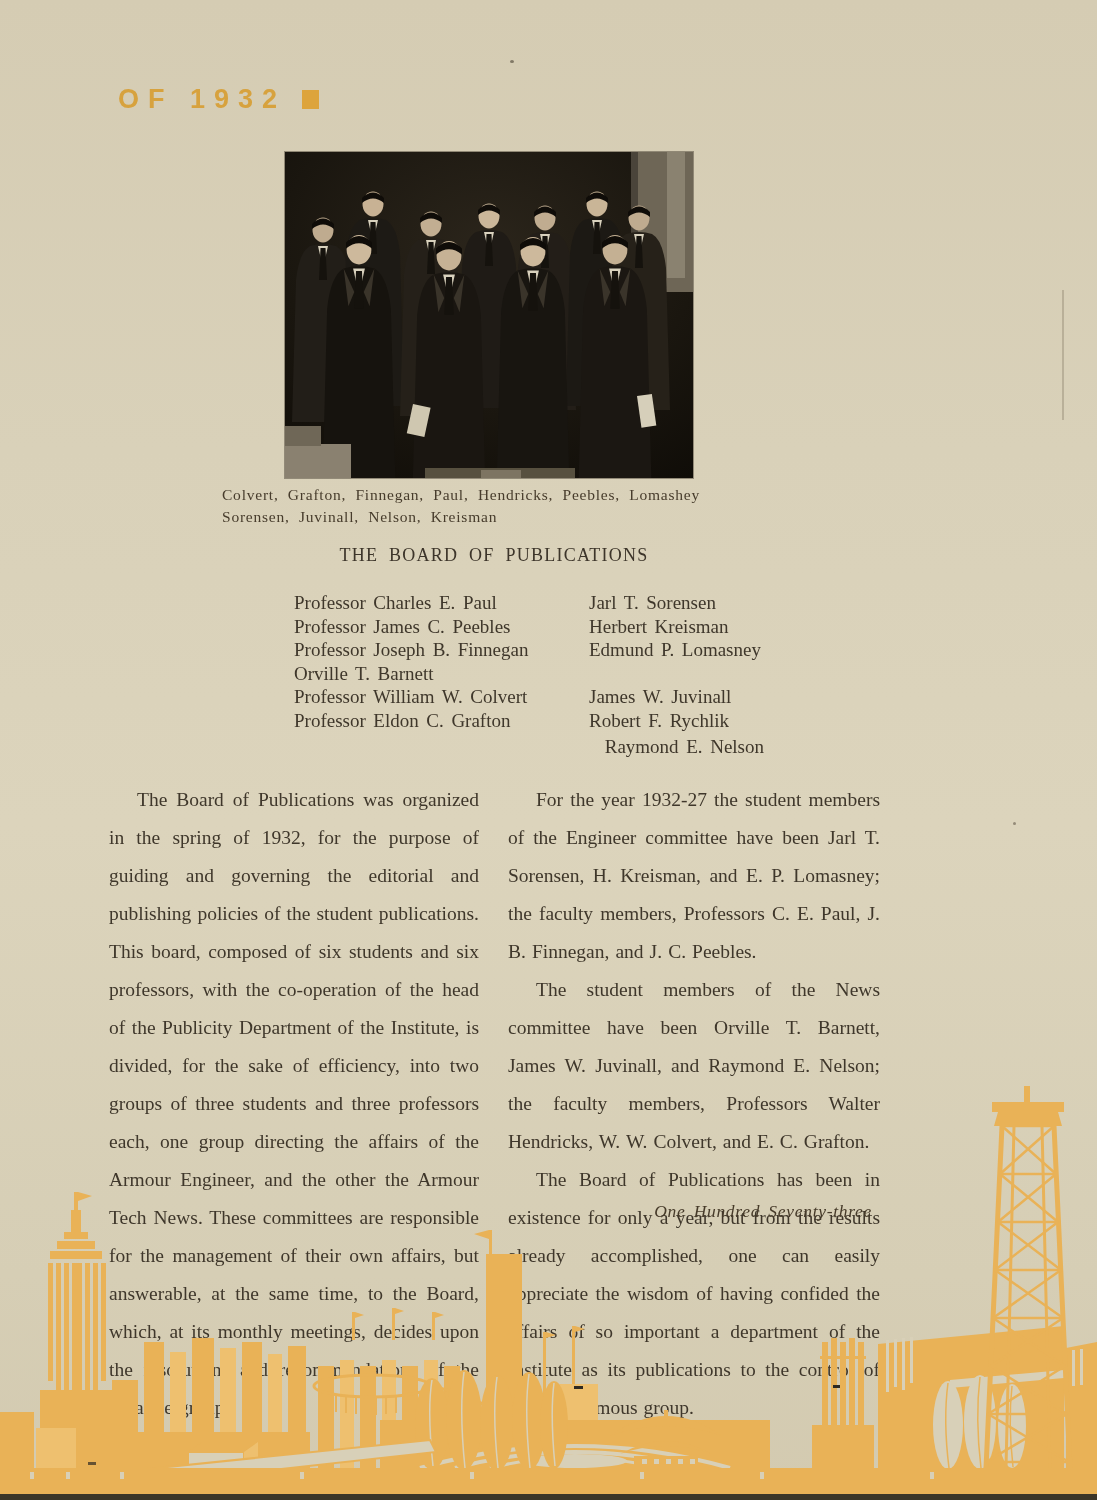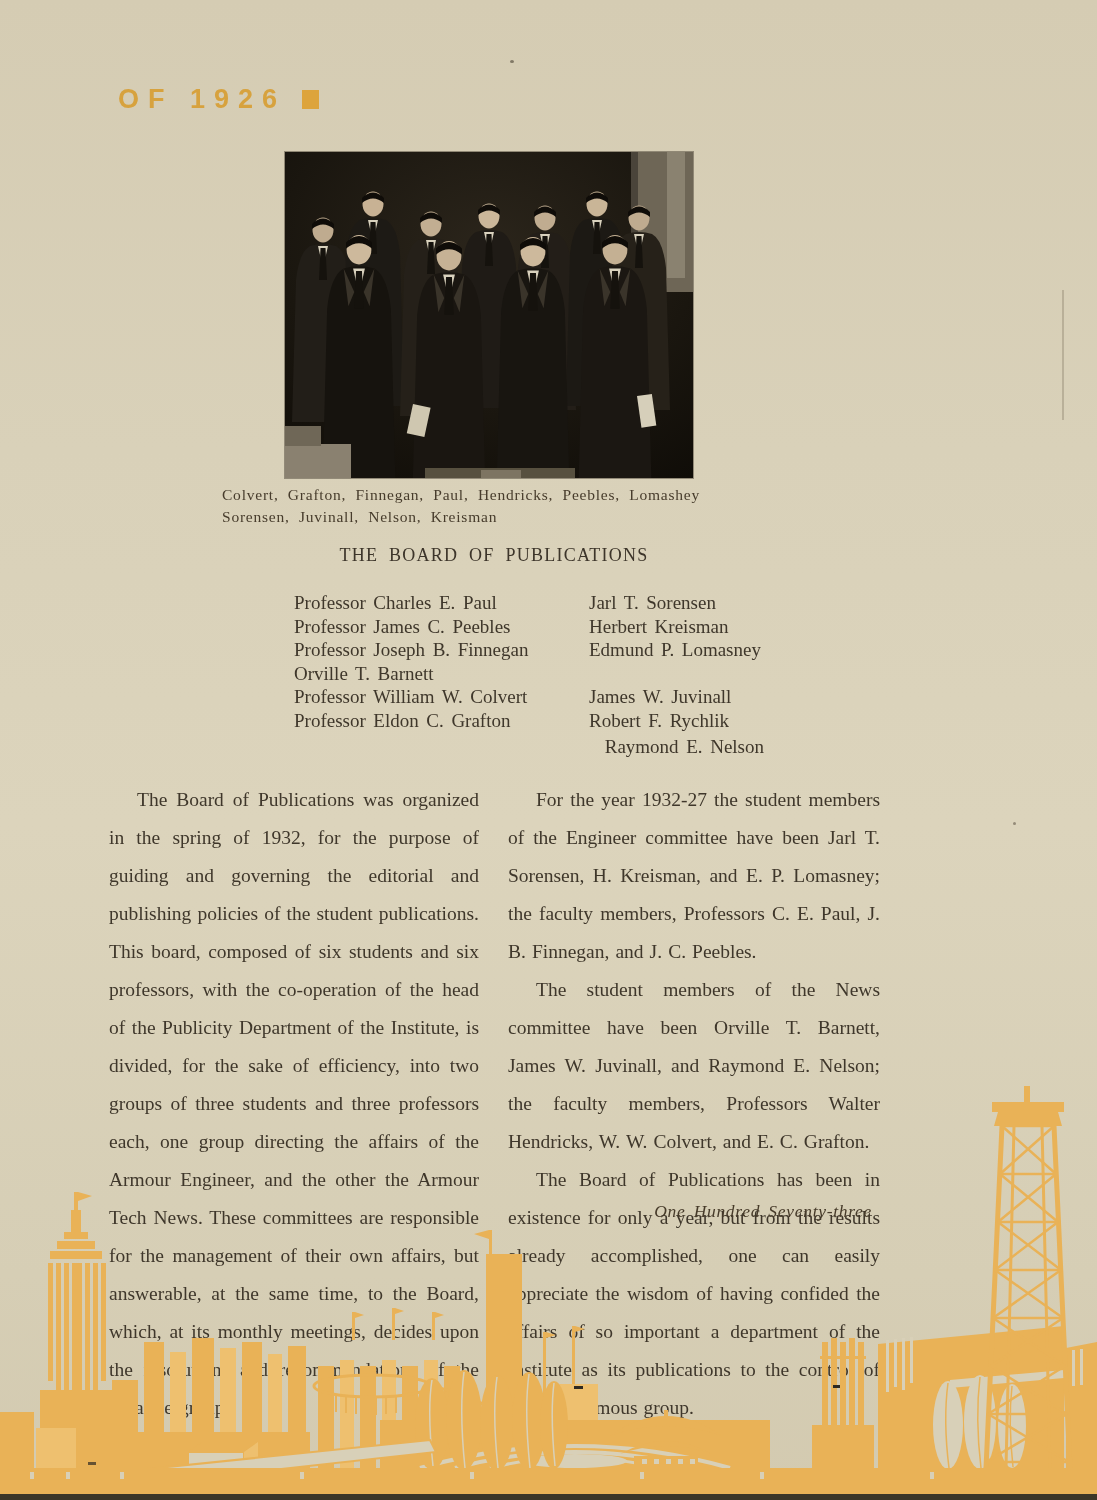--- a/index.html
+++ b/index.html
@@ -73,21 +73,21 @@
   .edge-line{position:absolute;left:1062px;top:290px;width:2px;height:130px;background:rgba(90,80,60,.25);}
   .speck-a{position:absolute;left:510px;top:60px;width:4px;height:3px;background:rgba(60,52,38,.55);border-radius:50%;}
   .speck-b{position:absolute;left:1013px;top:822px;width:3px;height:3px;background:rgba(60,52,38,.45);border-radius:50%;}
 </style>
 </head>
 <body>
 
 <div class="page">
 
   <div class="hdr">
-    <span>OF 1926</span>
+    <span>OF 1932</span>
     <span class="hdr-square"></span>
   </div>
 
   <div class="photo">
     <svg width="408" height="326" viewBox="0 0 408 326">
       <defs>
         <radialGradient id="bgv" cx="50%" cy="30%" r="85%">
           <stop offset="0%" stop-color="#2b251b"></stop>
           <stop offset="60%" stop-color="#1a160f"></stop>
           <stop offset="100%" stop-color="#100d08"></stop>

